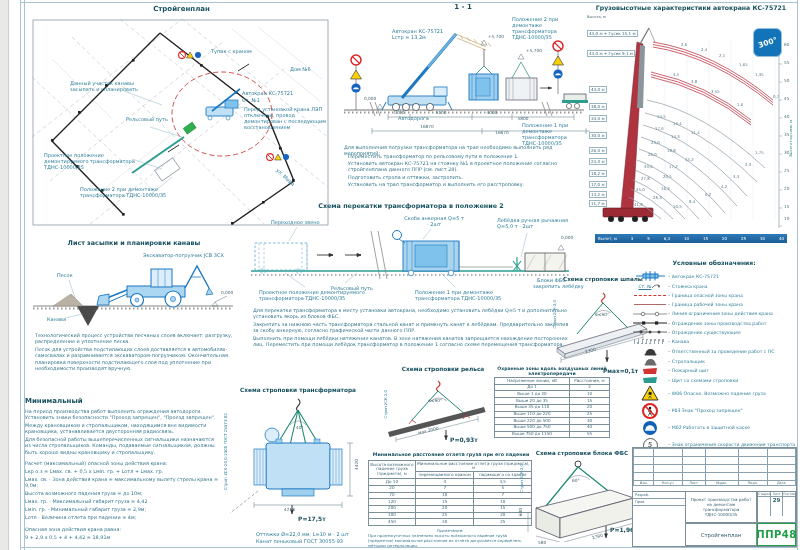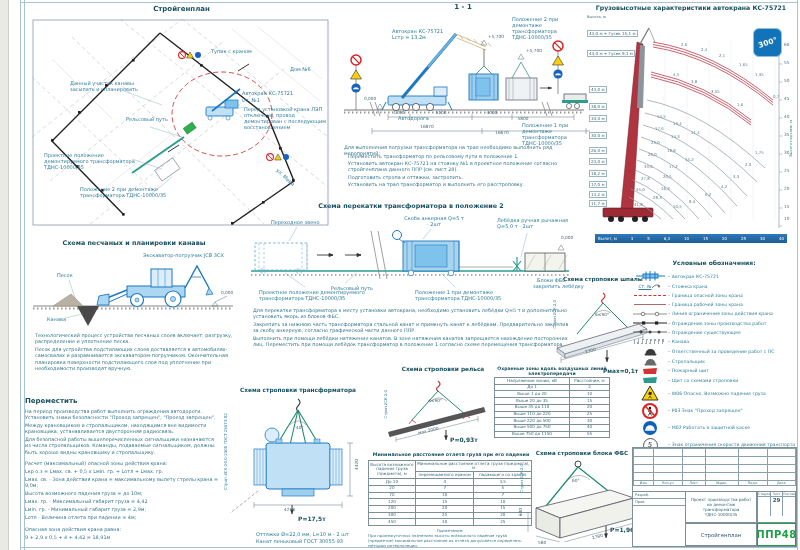--- a/index.html
+++ b/index.html
@@ -336,21 +336,21 @@
       <span>10</span>
       <span>15</span>
       <span>20</span>
       <span>25</span>
       <span>30</span>
       <span>40</span>
     </div>
   </div>
 
   <div class="panel" style="left:25px;top:240px;width:218px;height:138px">
-    <div class="ttl" style="left:0;right:0;top:0;font-size:6.4px">Схема песчаных и планировки канавы</div>
+    <div class="ttl" style="left:0;right:0;top:0;font-size:6.4px">Лист засыпки и планировки канавы</div>
     <svg width="215" height="78" viewBox="0 0 215 78" style="position:absolute;left:0;top:10px">
       <line x1="8" y1="56" x2="208" y2="56" stroke="#666" stroke-width="0.8"></line>
       <line x1="8" y1="58.5" x2="208" y2="58.5" stroke="#999" stroke-width="2" stroke-dasharray="1.5 2.5"></line>
       <polygon points="52,56 74,56 63,76" fill="#4a4a4a"></polygon>
       <polygon points="28,56 58,56 46,44" fill="#b9b2a4" stroke="#8d8678" stroke-width="0.5"></polygon>
       <g stroke="#1d78c1" fill="#acd7f2">
         <rect x="102" y="36" width="58" height="11" stroke-width="1"></rect>
         <rect x="126" y="19" width="21" height="18" fill="#dceefb" stroke-width="1"></rect>
         <line x1="133" y1="19" x2="133" y2="37" stroke-width="0.5"></line>
           <line x1="140" y1="19" x2="140" y2="37" stroke-width="0.5"></line>
@@ -435,21 +435,21 @@
     <span class="lbl lblw" style="left:170px;top:86px;width:116px">Положение 1 при демонтаже трансформатора ТДНС-10000/35</span>
     <span class="lbl" style="left:292px;top:74px">Блоки ФБС</span>
     <span class="lbl" style="left:288px;top:80px">закрепить лебёдку</span>
     <span class="dim" style="left:316px;top:32px">0,000</span>
     <div class="para" style="left:8px;top:104px;width:318px">Для перекатки трансформатора к месту установки автокрана, необходимо установить лебёдки Q=5 т и дополнительно установить якорь из блоков ФБС.</div>
     <div class="para" style="left:8px;top:118px;width:318px">Закрепить за нижнюю часть трансформатора стальной канат и примкнуть канат к лебёдкам. Предварительно закрепив за скобу анкерную, согласно графической части данного ППР.</div>
     <div class="para" style="left:8px;top:132px;width:318px">Выполнить при помощи лебёдки натяжение канатов. В зоне натяжения канатов запрещается нахождение посторонних лиц. Переместить при помощи лебёдок трансформатор в положение 1 согласно схеме перемещения трансформатора.</div>
   </div>
 
   <div class="panel" style="left:25px;top:398px;width:200px;height:148px">
-    <div class="ttl" style="left:0;top:0;font-size:7px;text-align:left">Переместить</div>
+    <div class="ttl" style="left:0;top:0;font-size:7px;text-align:left">Минимальный</div>
     <div class="para" style="left:0;top:10px;width:196px">На период производства работ выполнить ограждения автодороги. Установить знаки безопасности "Проход запрещен", "Проезд запрещен".</div>
     <div class="para" style="left:0;top:24px;width:196px">Между крановщиком и стропальщиком, находящимся вне видимости крановщика, устанавливается двусторонняя радиосвязь.</div>
     <div class="para" style="left:0;top:38px;width:196px">Для безопасной работы вышеперечисленных сигнальщики назначаются из числа стропальщиков. Команды, подаваемые сигнальщиком, должны быть хорошо видны крановщику и стропальщику.</div>
     <div class="para" style="left:0;top:62px;width:196px">Расчет (максимальный) опасной зоны действия крана:</div>
     <div class="para" style="left:0;top:70px;width:196px">Lкр о.з = Lмах. св. + 0,5 х Lмin. гр. + Lотл + Lмах. гр.</div>
     <div class="para" style="left:0;top:78px;width:196px">Lмах. св. - Зона действия крана = максимальному вылету стрелы крана = 9,0м;</div>
     <div class="para" style="left:0;top:92px;width:196px">Высота возможного падения груза = до 10м;</div>
     <div class="para" style="left:0;top:100px;width:196px">Lмах. гр. - Максимальный габарит груза = 4,42</div>
     <div class="para" style="left:0;top:108px;width:196px">Lмin. гр. - Минимальный габарит груза = 2,9м;</div>
     <div class="para" style="left:0;top:116px;width:196px">Lотл - Величина отлета при падении = 4м;</div>

